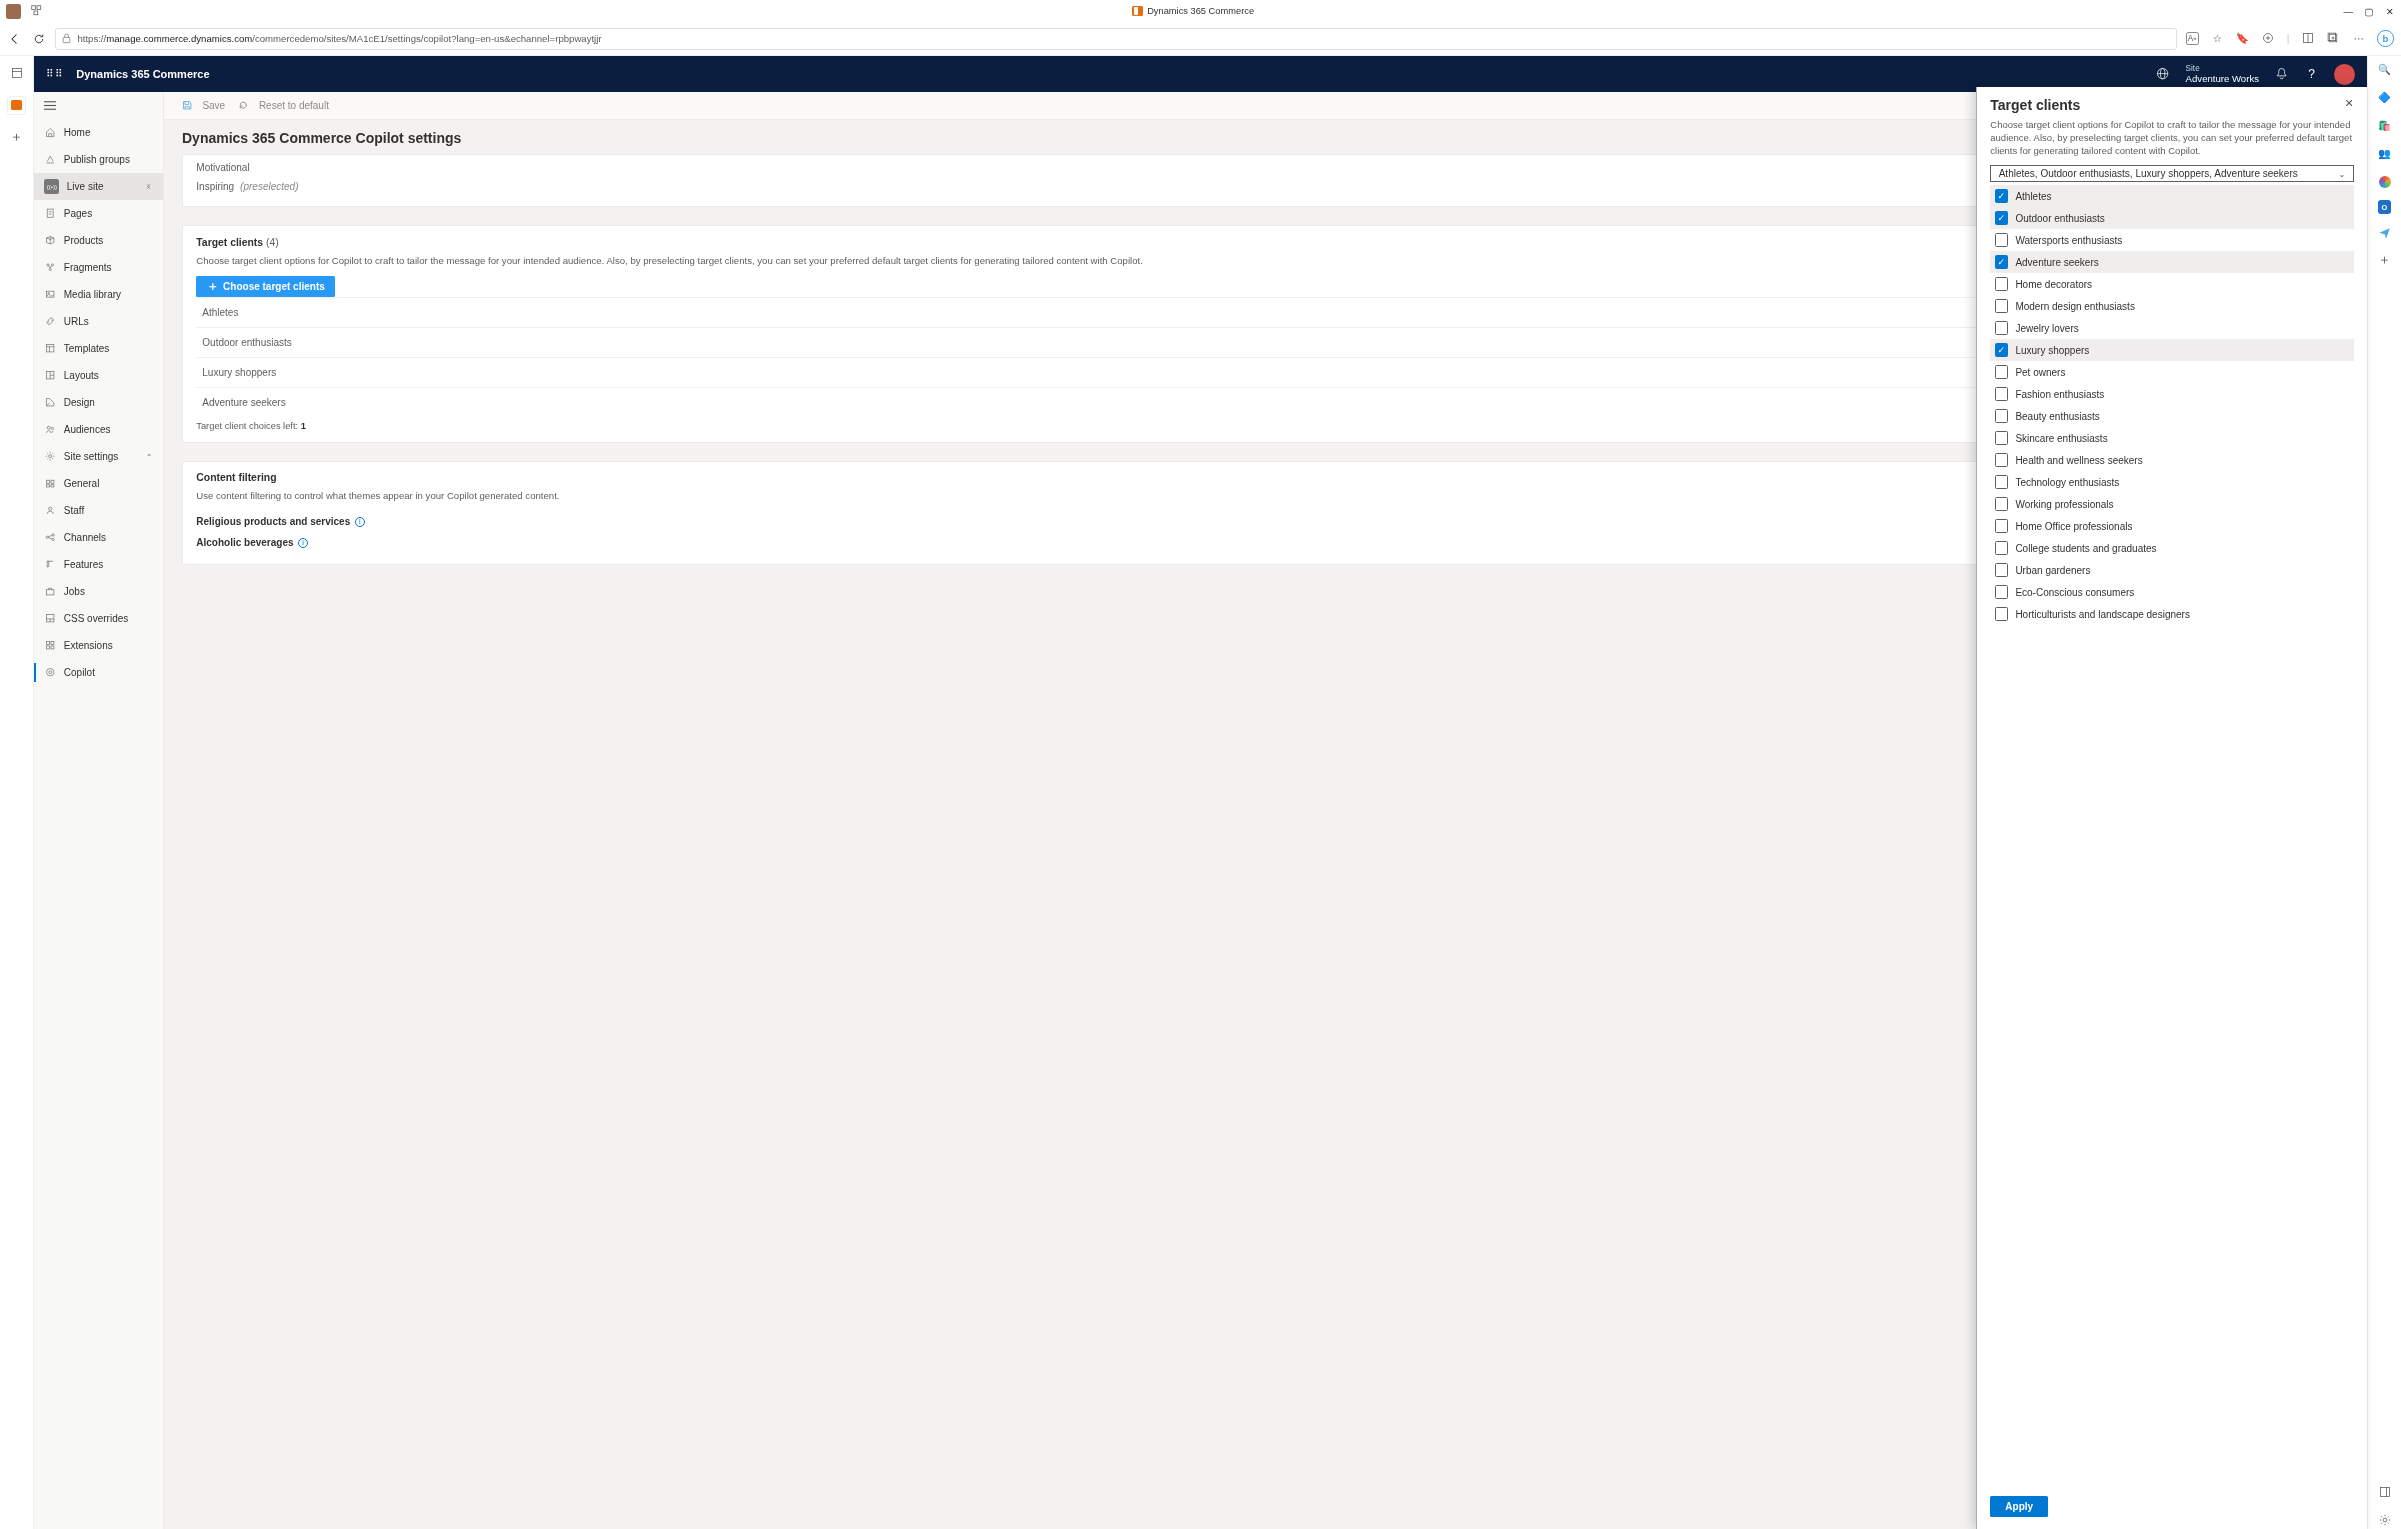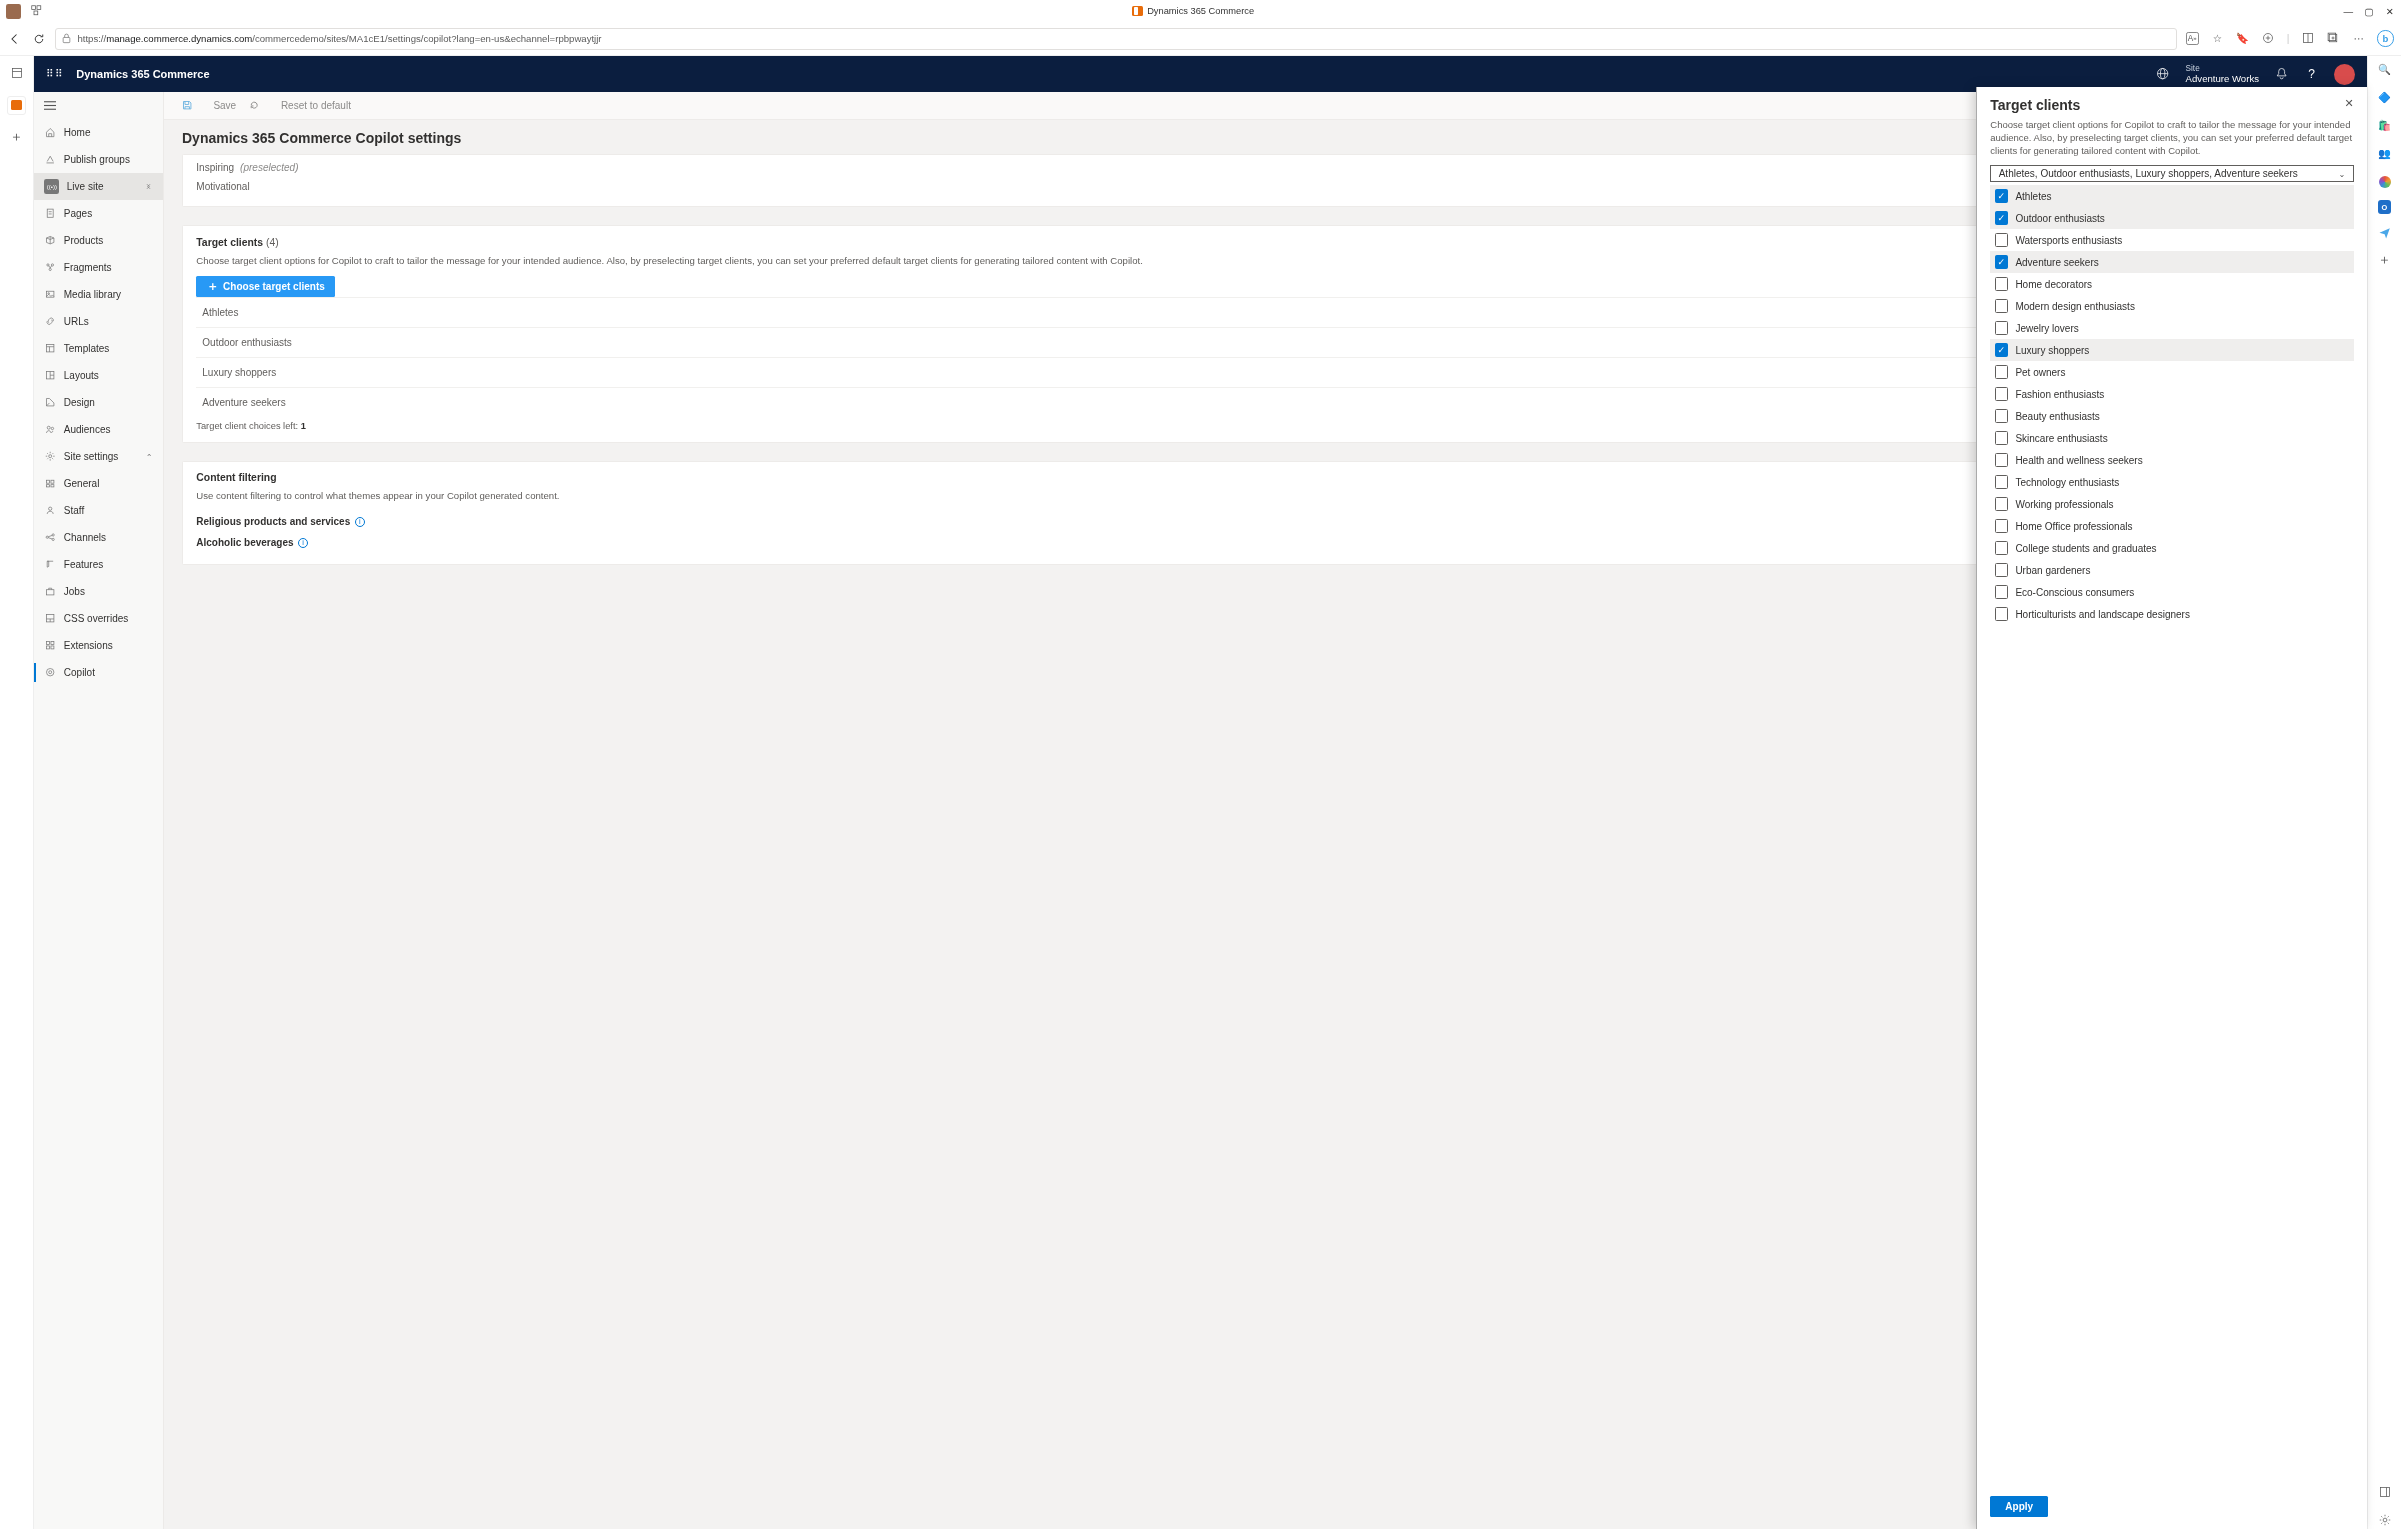--- a/index.html
+++ b/index.html
@@ -52,21 +52,21 @@
   .nav-item{display:flex;align-items:center;gap:7.4px;height:27px;padding:0 10.4px;color:#323130;font-size:10px;cursor:pointer;position:relative;}
   .nav-item .ni-icon{width:12px;height:12px;color:#777;display:flex;align-items:center;justify-content:center;font-size:9.6px;}
   .nav-item.active-live{background:#e6e5e3;}
   .nav-item.active-live .ni-icon{background:#777;color:#fff;border-radius:2.2px;width:15px;height:15px;font-size:8.2px;}
   .nav-item .chev{margin-left:auto;color:#777;font-size:8.2px;}
   .nav-item.selected::before{content:"";position:absolute;left:0;top:4.4px;bottom:4.4px;width:2.2px;background:#0078d4;}
 
   
   .content { flex:1; background:#f3f2f1; overflow:auto; padding-bottom:30px;}
   .cmdbar { height:28px; display:flex; align-items:center; gap:13.3px; padding:0 18px; background:#faf9f8;border-bottom:0.7px solid #edebe9;}
-  .cmdbar .cbtn{display:flex;align-items:center;gap:21px;color:#0b6cbd;font-size:10px;cursor:pointer;}
+  .cmdbar .cbtn{display:flex;align-items:center;gap:10px;color:#0b6cbd;font-size:10px;cursor:pointer;}
   .cmdbar .cbtn.disabled{color:#8c8b8a;}
   .page-title{padding:10.4px 18px 7.4px;font-size:14px;font-weight:600;color:#323130;}
 
   .card{background:#fff;margin:0 18px 18px;border:0.7px solid #edebe9;border-radius:1.5px;padding:10.4px 13.3px;}
   .card-heading{font-weight:600;font-size:10.4px;margin-bottom:6px;}
   .card-sub{color:#605e5c;font-size:9.6px;margin-bottom:9px;line-height:1.4;}
   .preselect-row{color:#605e5c;height:19px;display:flex;align-items:center;gap:6px;font-size:10px;}
   .preselect-row .tag{font-style:italic;color:#8b8a89;}
 
   .primary-btn{display:inline-flex;align-items:center;gap:4.4px;background:#2899f5;color:#fff;border:none;padding:4.4px 10.4px;font-size:10px;border-radius:1.5px;cursor:pointer;font-weight:600;}
@@ -444,25 +444,25 @@
                 <path d="M3 7a4 4 0 1 1 1.2 2.8M3 11V8h3" fill="none" stroke="#8c8b8a" stroke-width="1.3"></path>
               </svg>
             <span>Reset to default</span>
           </div>
         </div>
         <div class="page-title">Dynamics 365 Commerce Copilot settings</div>
 
         <div class="card" style="padding-top:3px;">
           <div id="tone-rows">
               <div class="preselect-row">
+                <span>Motivational</span>
+              </div>
+              <div class="preselect-row">
                 <span>Inspiring</span>
                 <span class="tag">(preselected)</span>
-              </div>
-              <div class="preselect-row">
-                <span>Motivational</span>
               </div>
             </div>
         </div>
 
         <div class="card">
           <div class="card-heading">
             <span>Target clients</span>
             <span style="font-weight:400;color:#605e5c;">(4)</span>
           </div>
           <div class="card-sub">Choose target client options for Copilot to craft to tailor the message for your intended audience. Also, by preselecting target clients, you can set your preferred default target clients for generating tailored content with Copilot.</div>

